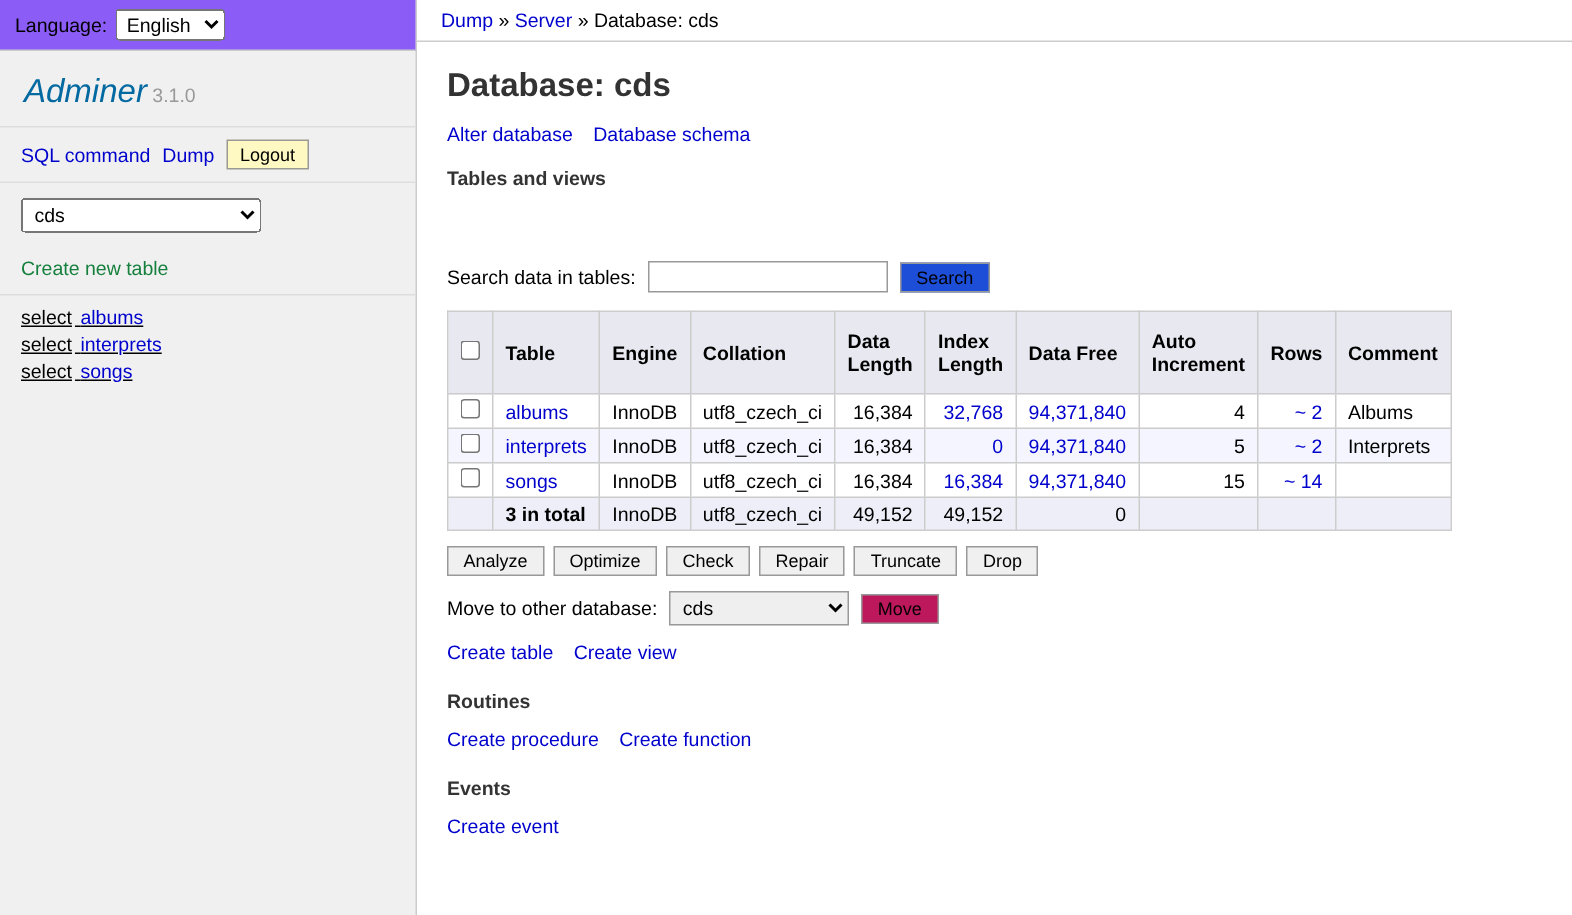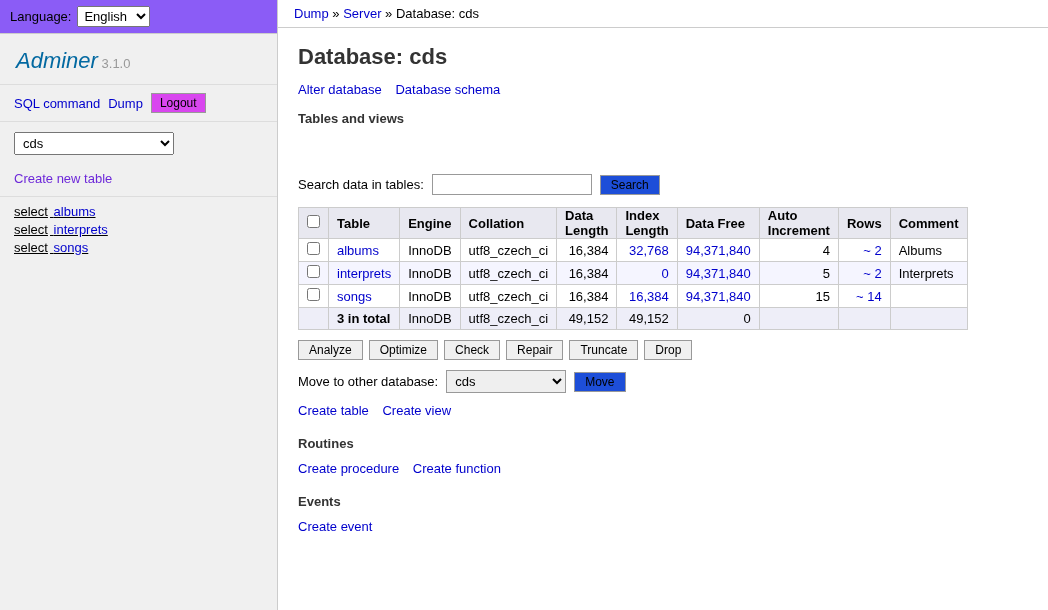--- a/index.html
+++ b/index.html
@@ -11,25 +11,25 @@
     
     .sidebar { width: 278px; min-width: 278px; border-right: 1px solid #ccc; background: #f0f0f0; padding: 0; }
     .sidebar-lang { padding: 6px 10px; border-bottom: 1px solid #ccc; background: #8b5cf6; display: flex; align-items: center; gap: 6px; }
     .sidebar-lang label { font-size: 13px; }
     .sidebar-lang select { font-size: 13px; padding: 1px 2px; }
     .sidebar-brand { padding: 14px 16px 10px 16px; }
     .sidebar-brand .brand-name { font-style: italic; font-size: 22px; color: #0369a1; }
     .sidebar-brand .brand-version { font-size: 13px; color: #999; }
     .sidebar-actions { padding: 8px 14px; display: flex; gap: 8px; align-items: center; border-top: 1px solid #ddd; }
     .sidebar-actions a { color: #00c; font-size: 13px; text-decoration: none; }
-    .sidebar-actions button { font-size: 12px; padding: 2px 8px; cursor: pointer; background: #d946ef; border: 1px solid #999; }
+    .sidebar-actions button { font-size: 12px; padding: 2px 8px; cursor: pointer; background: #fef9c3; border: 1px solid #999; }
     .sidebar-db { padding: 10px 14px; border-top: 1px solid #ddd; }
     .sidebar-db select { font-size: 13px; padding: 2px 4px; width: 160px; }
     .sidebar-create { padding: 6px 14px 10px 14px; }
-    .sidebar-create a { color: #6d28d9; font-size: 13px; text-decoration: none; }
+    .sidebar-create a { color: #15803d; font-size: 13px; text-decoration: none; }
     .sidebar-tables { padding: 4px 14px; border-top: 1px solid #ddd; text-decoration: underline; }
     .sidebar-tables .table-link { display: block; margin: 3px 0; font-size: 13px; }
     .sidebar-tables .table-link a { color: #00c; text-decoration: none; }
     .sidebar-tables .table-link span { color: #000; margin-right: 2px; }
     
     
     .main { flex: 1; overflow-y: auto; padding: 0; }
     .breadcrumb { padding: 6px 16px; font-size: 13px; border-bottom: 1px solid #ccc; background: #fff; }
     .breadcrumb a { color: #00c; text-decoration: none; }
     
@@ -42,39 +42,39 @@
     
     .section-title { font-size: 13px; font-weight: bold; margin-bottom: 10px; color: #333; }
     
     .search-bar { display: flex; align-items: center; gap: 8px; margin-bottom: 12px; margin-top: 48px; }
     .search-bar label { font-size: 13px; }
     .search-bar input { font-size: 13px; padding: 2px 4px; width: 160px; border: 1px solid #999; }
     .search-bar button { font-size: 12px; padding: 2px 10px; cursor: pointer; background: #1d4ed8; border: 1px solid #999; }
     
     
     .data-table { border-collapse: collapse; font-size: 13px; width: auto; }
-    .data-table th { background: #e8e8f0; border: 1px solid #ccc; padding: 0 8px; text-align: left; font-weight: bold; white-space: nowrap; }
+    .data-table th { background: #e8e8f0; border: 1px solid #ccc; padding: 12px 8px; text-align: left; font-weight: bold; white-space: nowrap; }
     .data-table td { border: 1px solid #ccc; padding: 3px 8px; white-space: nowrap; }
     .data-table tr:nth-child(odd) td { background: #fff; }
     .data-table tr:nth-child(even) td { background: #f5f5ff; }
     .data-table .total-row td { background: #eeeef8 !important; font-weight: normal; }
     .data-table td.num { text-align: right; }
     .data-table th.center { text-align: center; }
     .data-table input[type=checkbox] { margin: 0; }
     .data-table a { color: #00c; text-decoration: none; }
     
     
     .action-buttons { margin: 10px 0; display: flex; gap: 6px; flex-wrap: wrap; }
     .action-buttons button { font-size: 12px; padding: 2px 10px; cursor: pointer; background: #f0f0f0; border: 1px solid #999; }
     
     
     .move-db { margin: 10px 0; display: flex; align-items: center; gap: 8px; }
     .move-db label { font-size: 13px; }
     .move-db select { font-size: 13px; padding: 2px 4px; width: 120px; border: 1px solid #999; }
-    .move-db button { font-size: 12px; padding: 2px 10px; cursor: pointer; background: #1d4ed8; border: 1px solid #999; }
+    .move-db button { font-size: 12px; padding: 2px 10px; cursor: pointer; background: #be185d; border: 1px solid #999; }
     
     .create-links { margin: 8px 0 18px 0; }
     .create-links a { color: #00c; font-size: 13px; text-decoration: none; margin-right: 10px; }
     
     .routines-section { margin-bottom: 14px; }
     .events-section { margin-bottom: 14px; }
   </style>
 </head>
 <body>
 

